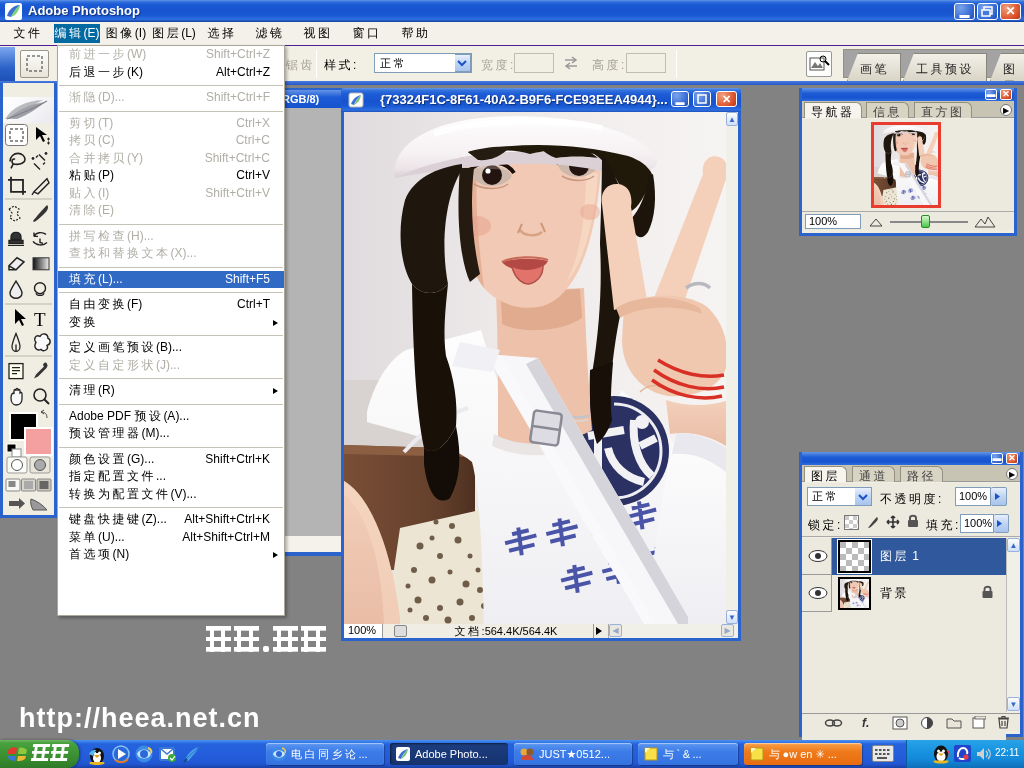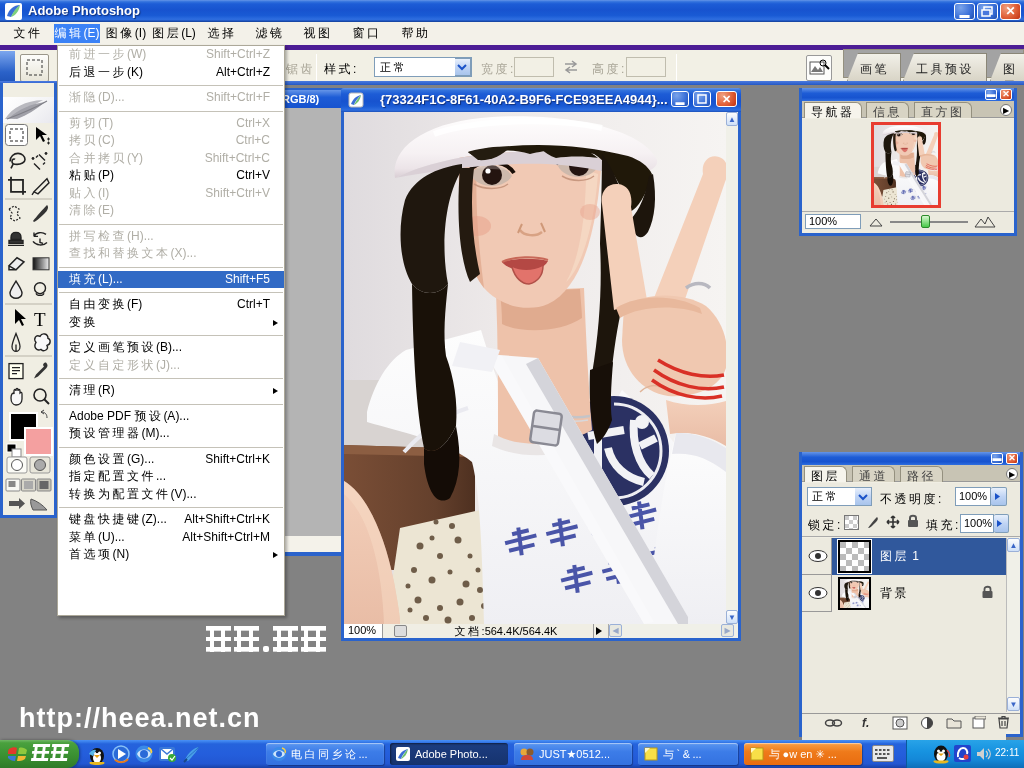--- a/index.html
+++ b/index.html
@@ -9,21 +9,21 @@
 #titlebar{left:0;top:0;width:1024px;height:22px;background:linear-gradient(180deg,#6595e8 0%,#3272dd 8%,#1d5cd6 18%,#1753cf 45%,#195ad4 70%,#2e6ee0 88%,#1c50b8 96%,#133c8c 100%)}
 #titlebar .txt{left:28px;top:3px;color:#fff;font-size:13px;font-weight:bold;text-shadow:1px 1px 1px #10307a}
 .winbtn{top:3px;width:21px;height:17px;border-radius:3px;border:1px solid #fff}
 .bluebtn{background:radial-gradient(circle at 30% 25%,#7ba4ea,#3a6fd8 60%,#1e4fb0)}
 .redbtn{background:radial-gradient(circle at 30% 25%,#f0a080,#e06038 55%,#c03010)}
 .winbtn span{position:absolute;left:0;top:0;width:100%;height:100%;color:#fff;font-weight:bold;text-align:center}
 
 #menubar{left:0;top:22px;width:1024px;height:23px;background:#f3f1e9;font-size:12px;color:#000}
 .mitem{top:2px;height:19px;line-height:19px;text-align:center}
 
-#optbar{left:0;top:45px;width:1024px;height:36px;background:#f2f0e5;border-top:5px solid #4c1d95}
+#optbar{left:0;top:45px;width:1024px;height:36px;background:#f2f0e5;border-top:1px solid #4c1d95}
 #optbar .grip{left:0;top:1px;width:15px;height:35px;background:linear-gradient(180deg,#7da7ee,#2b62c8 60%,#1c4fb4)}
 #blueband{left:0;top:81px;width:1024px;height:4px;background:linear-gradient(180deg,#4a7ae0,#2558c4)}
 .vsep{top:4px;width:1px;height:28px;background:#c8c5b2;border-right:1px solid #fff}
 .greyt{color:#a8a496}
 .field{background:#fff;border:1px solid #7f9db9;font-size:11px}
 .gfield{background:#f2f0e5;border:1px solid #c0bdae}
 .ddbtn{background:linear-gradient(180deg,#e8f0fc,#c0d4f4 50%,#a8c4ec);border:1px solid #7f9db9;border-left:none}
 
 #pwell{left:843px;top:49px;width:181px;height:29px;background:#a3a3a3;border:1px solid #94907f}
 .ptab{top:3px;height:28px;background:linear-gradient(180deg,#f2f0e8,#d8d4c6);border:1px solid #8a8677;border-bottom:none;font-size:12px;padding:7px 4px 0 12px;color:#222;clip-path:polygon(11px 0,100% 0,100% 100%,0 100%)}
@@ -71,21 +71,21 @@
         <rect x="6" y="3" width="8" height="7" fill="none" stroke="#fff" stroke-width="1.5"></rect>
         <rect x="4" y="6" width="8" height="6" fill="#4a78dc" stroke="#fff" stroke-width="1.5"></rect>
       </svg></div>
   <div class="abs winbtn redbtn" style="left:1000px">
       <span style="font-size:12px;line-height:15px">✕</span>
     </div>
 </div>
 
 <div class="abs" id="menubar">
   <div class="abs mitem" style="left:6px;width:44px"><span class="cj">文件</span>(F)</div>
-  <div class="abs mitem" style="left:54px;width:46px;background:#3b82f6;color:#fff"><span class="cj">编辑</span>(E)</div>
+  <div class="abs mitem" style="left:54px;width:46px;background:#0369a1;color:#fff"><span class="cj">编辑</span>(E)</div>
   <div class="abs mitem" style="left:104px;width:44px"><span class="cj">图像</span>(I)</div>
   <div class="abs mitem" style="left:152px;width:44px"><span class="cj">图层</span>(L)</div>
   <div class="abs mitem" style="left:200px;width:44px"><span class="cj">选择</span>(S)</div>
   <div class="abs mitem" style="left:248px;width:44px"><span class="cj">滤镜</span>(T)</div>
   <div class="abs mitem" style="left:296px;width:44px"><span class="cj">视图</span>(V)</div>
   <div class="abs mitem" style="left:344px;width:46px"><span class="cj">窗口</span>(W)</div>
   <div class="abs mitem" style="left:394px;width:44px"><span class="cj">帮助</span>(H)</div>
 </div>
 
 <div class="abs" id="optbar">

